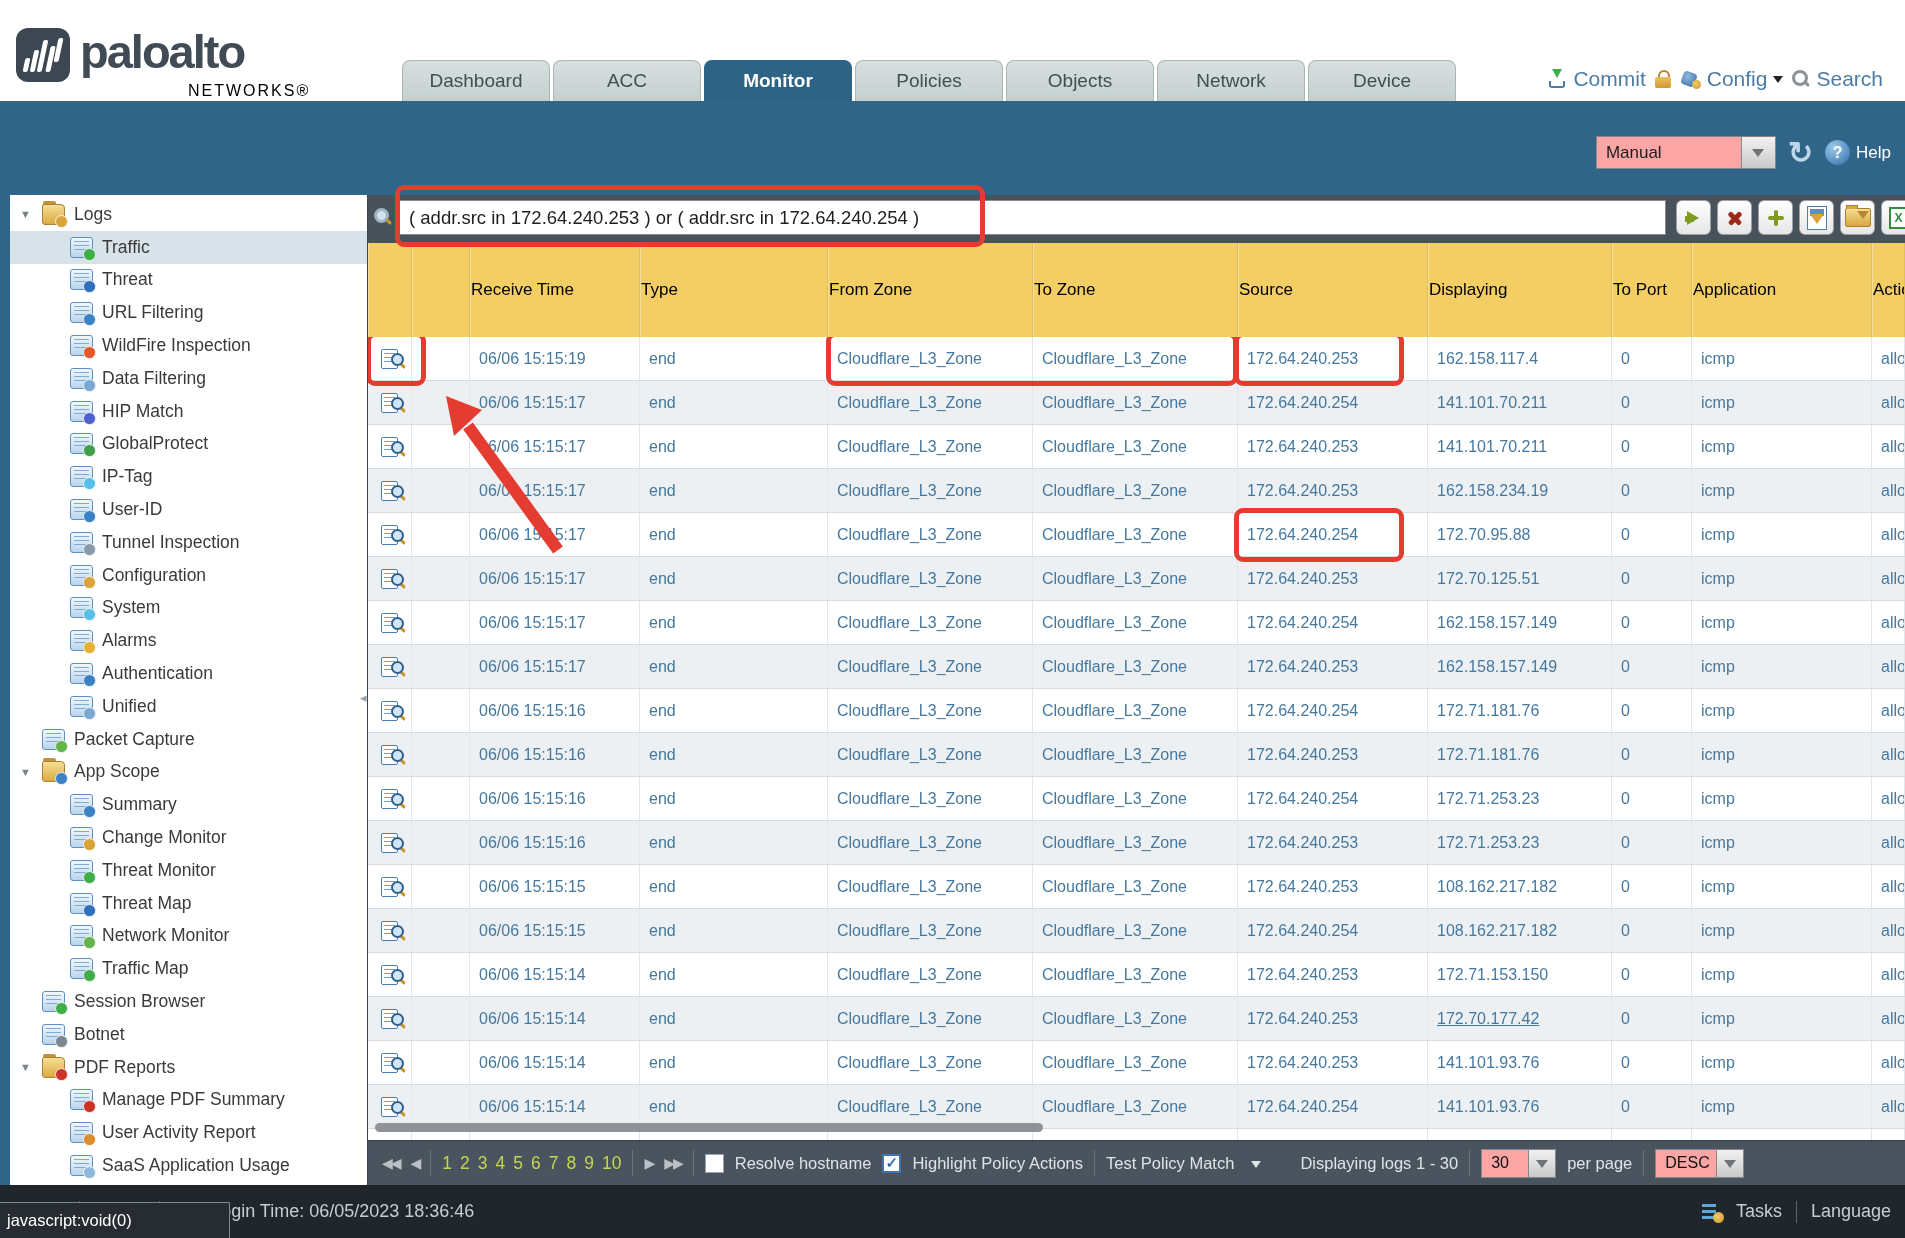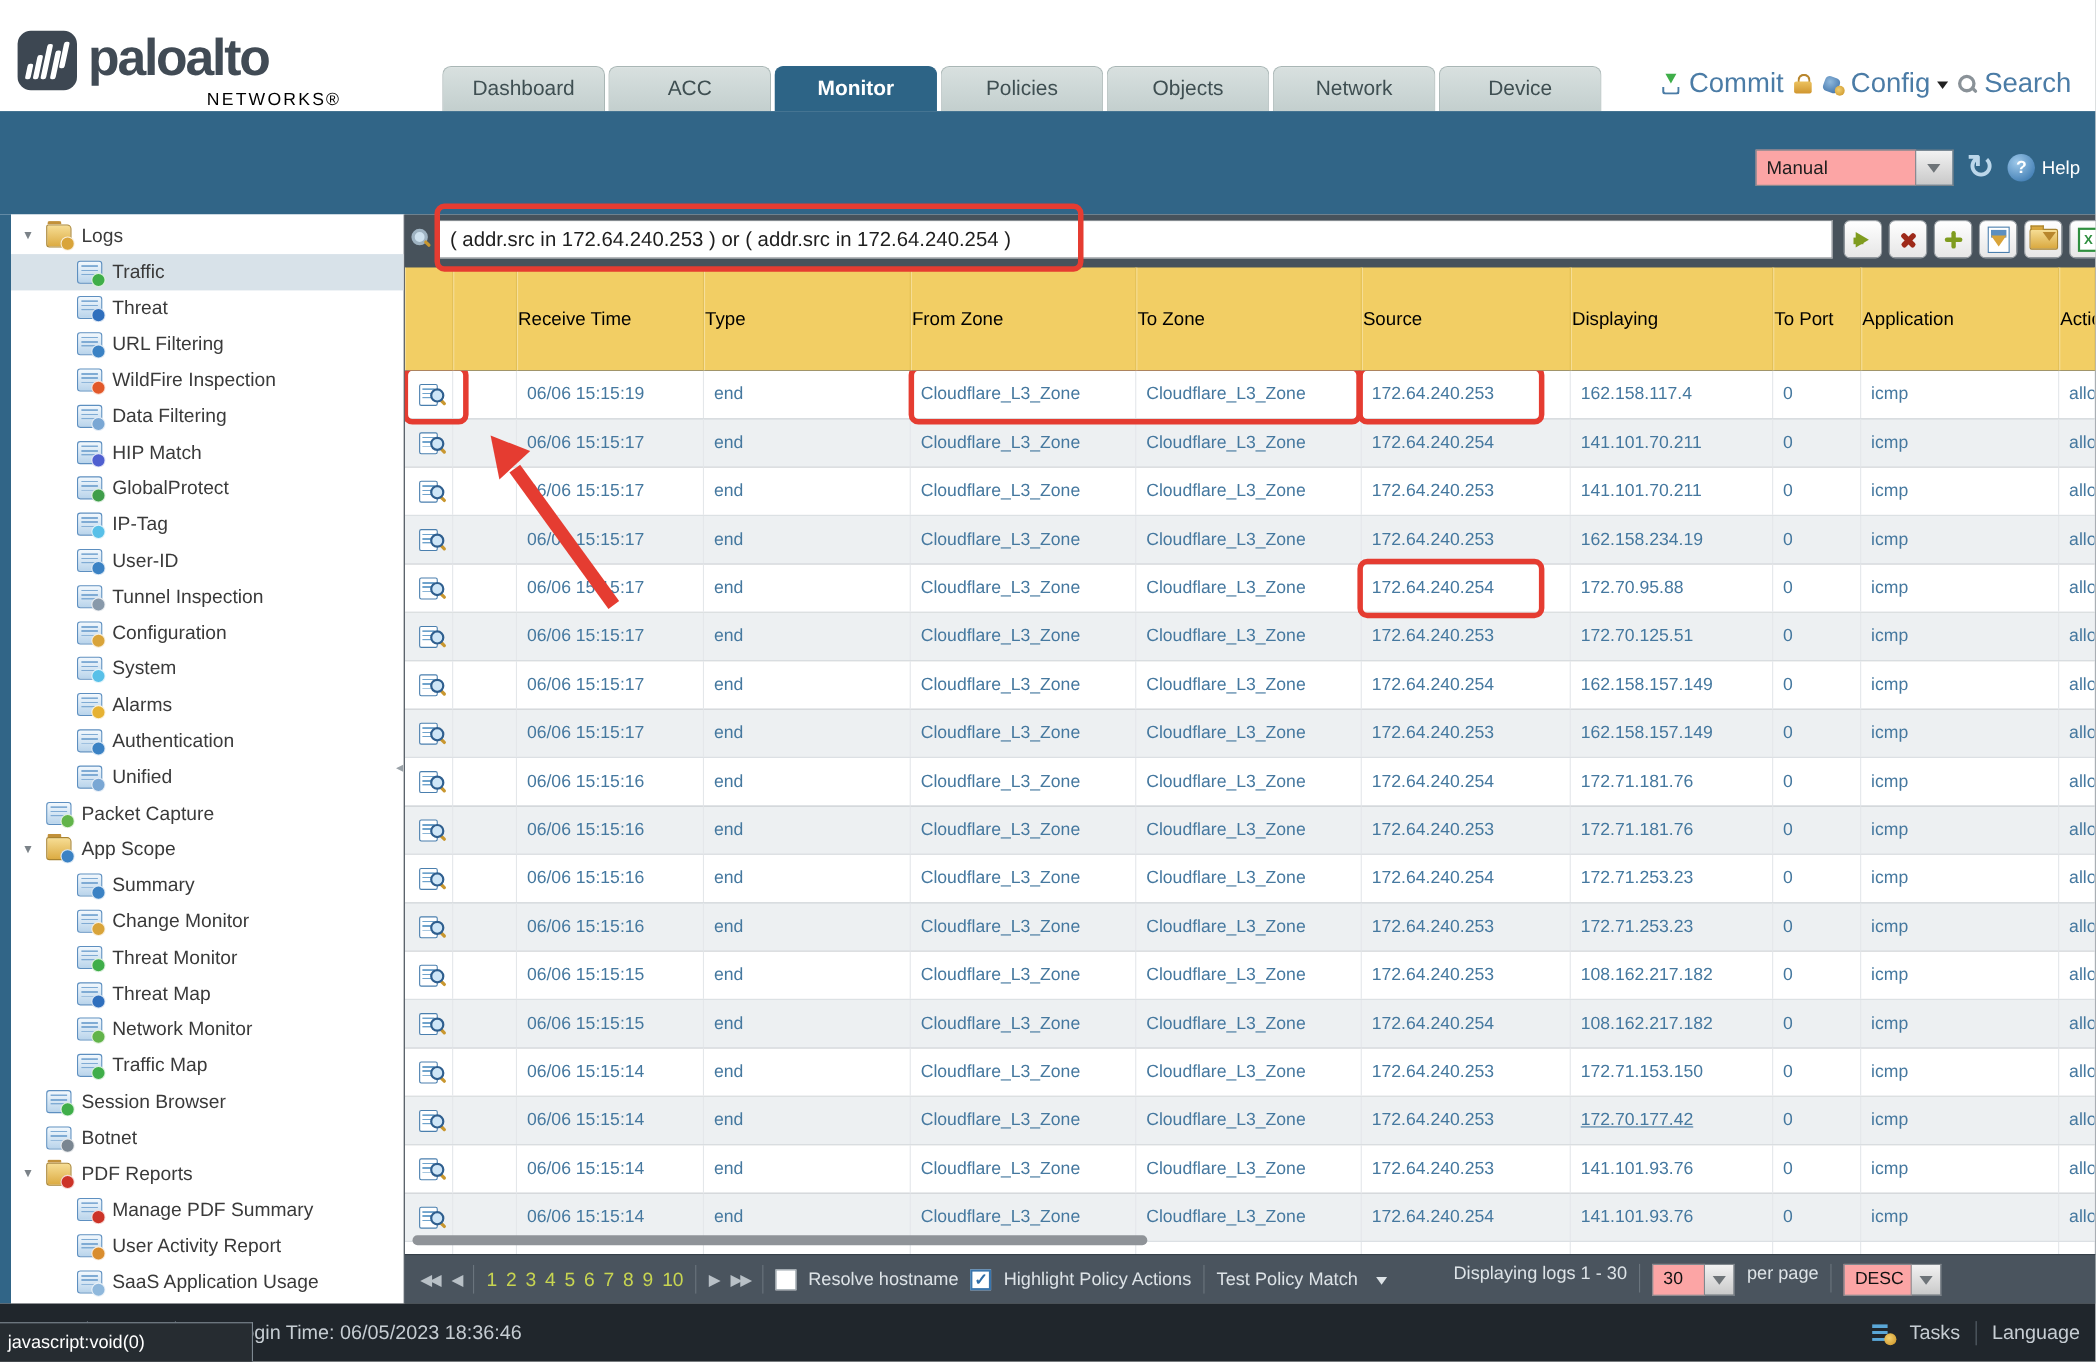--- a/index.html
+++ b/index.html
@@ -18,21 +18,21 @@
   .logo-word{position:absolute;left:80px;top:24px;font-size:47px;font-weight:bold;color:#414b55;letter-spacing:-2px;}
   .logo-sub{position:absolute;left:188px;top:82px;font-size:16px;letter-spacing:2px;color:#000000;}
 
   .tabs{position:absolute;left:402px;bottom:0;display:flex;gap:3px;}
   .tab{height:41px;width:148px;box-sizing:border-box;display:flex;align-items:center;justify-content:center;
     font-size:19px;color:#3f4f52;background:linear-gradient(#d8e0df,#c3cfce);
     border:1px solid #a9b6b5;border-bottom:none;border-radius:8px 8px 0 0;cursor:pointer;}
   .tab.active{background:#2d6486;color:#fff;border-color:#2d6486;font-weight:bold;}
 
   .top-actions{position:absolute;right:22px;bottom:10px;display:flex;align-items:center;gap:9px;
-    font-size:25px;color:#4b7ca6;}
+    font-size:21px;color:#4b7ca6;}
   .ta-item{display:flex;align-items:center;gap:6px;cursor:pointer;}
   .ic{display:inline-block;position:relative;}
   .ic-commit{width:20px;height:20px;}
   .ic-commit:before{content:"";position:absolute;left:5px;top:0;width:0;height:0;
     border:5px solid transparent;border-top:9px solid #3fae49;}
   .ic-commit:after{content:"";position:absolute;left:2px;bottom:1px;width:12px;height:5px;
     border:2px solid #4b7ca6;border-top:none;border-radius:0 0 3px 3px;}
   .ic-lock{width:17px;height:19px;}
   .ic-lock:before{content:"";position:absolute;left:3px;top:0;width:8px;height:9px;
     border:2.5px solid #b8862d;border-bottom:none;border-radius:6px 6px 0 0;}
@@ -149,21 +149,21 @@
     display:flex;align-items:center;color:#dde3e7;font-size:16.5px;padding:0 10px 0 14px;gap:11px;box-sizing:border-box;}
   .pg-nav{color:#b9c1c7;font-size:14px;letter-spacing:-2px;cursor:pointer;}
   .vsep{width:1px;height:26px;background:#6a747d;}
   .pages{display:flex;gap:8px;font-size:17.5px;color:#c8d551;}
   .pages span{cursor:pointer;}
   .cb{width:19px;height:19px;background:#fff;border:1px solid #9aa4ab;box-sizing:border-box;
     display:flex;align-items:center;justify-content:center;cursor:pointer;}
   .cb.checked{border:2px solid #3a76ad;color:#2e6da8;font-weight:bold;font-size:15px;}
   .pg-label{white-space:nowrap;}
   .mini-caret{width:0;height:0;border:5px solid transparent;border-top:7px solid #dde3e7;display:inline-block;margin:7px 0 0 6px;}
-  .pg-right{margin-left:49px;display:flex;align-items:flex-start;gap:11px;}
+  .pg-right{margin-left:28px;display:flex;align-items:center;gap:11px;}
   .sm-sel .sel-box{height:29px;font-size:16px;color:#111;}
   .sm-sel .sel-btn{height:29px;width:27px;}
 
   
   .statusbar{position:absolute;left:0;right:0;bottom:0;height:53px;background:#20262c;
     display:flex;align-items:center;color:#c6cdd3;font-size:18px;padding:0 14px 0 18px;box-sizing:border-box;}
   .sb-sep{width:1px;height:22px;background:#5a646d;margin:0 12px;}
   .sb-right{margin-left:auto;display:flex;align-items:center;gap:12px;}
   .ic-tasks{width:22px;height:18px;position:relative;}
   .ic-tasks:before{content:"";position:absolute;left:0;top:1px;width:14px;height:15px;

